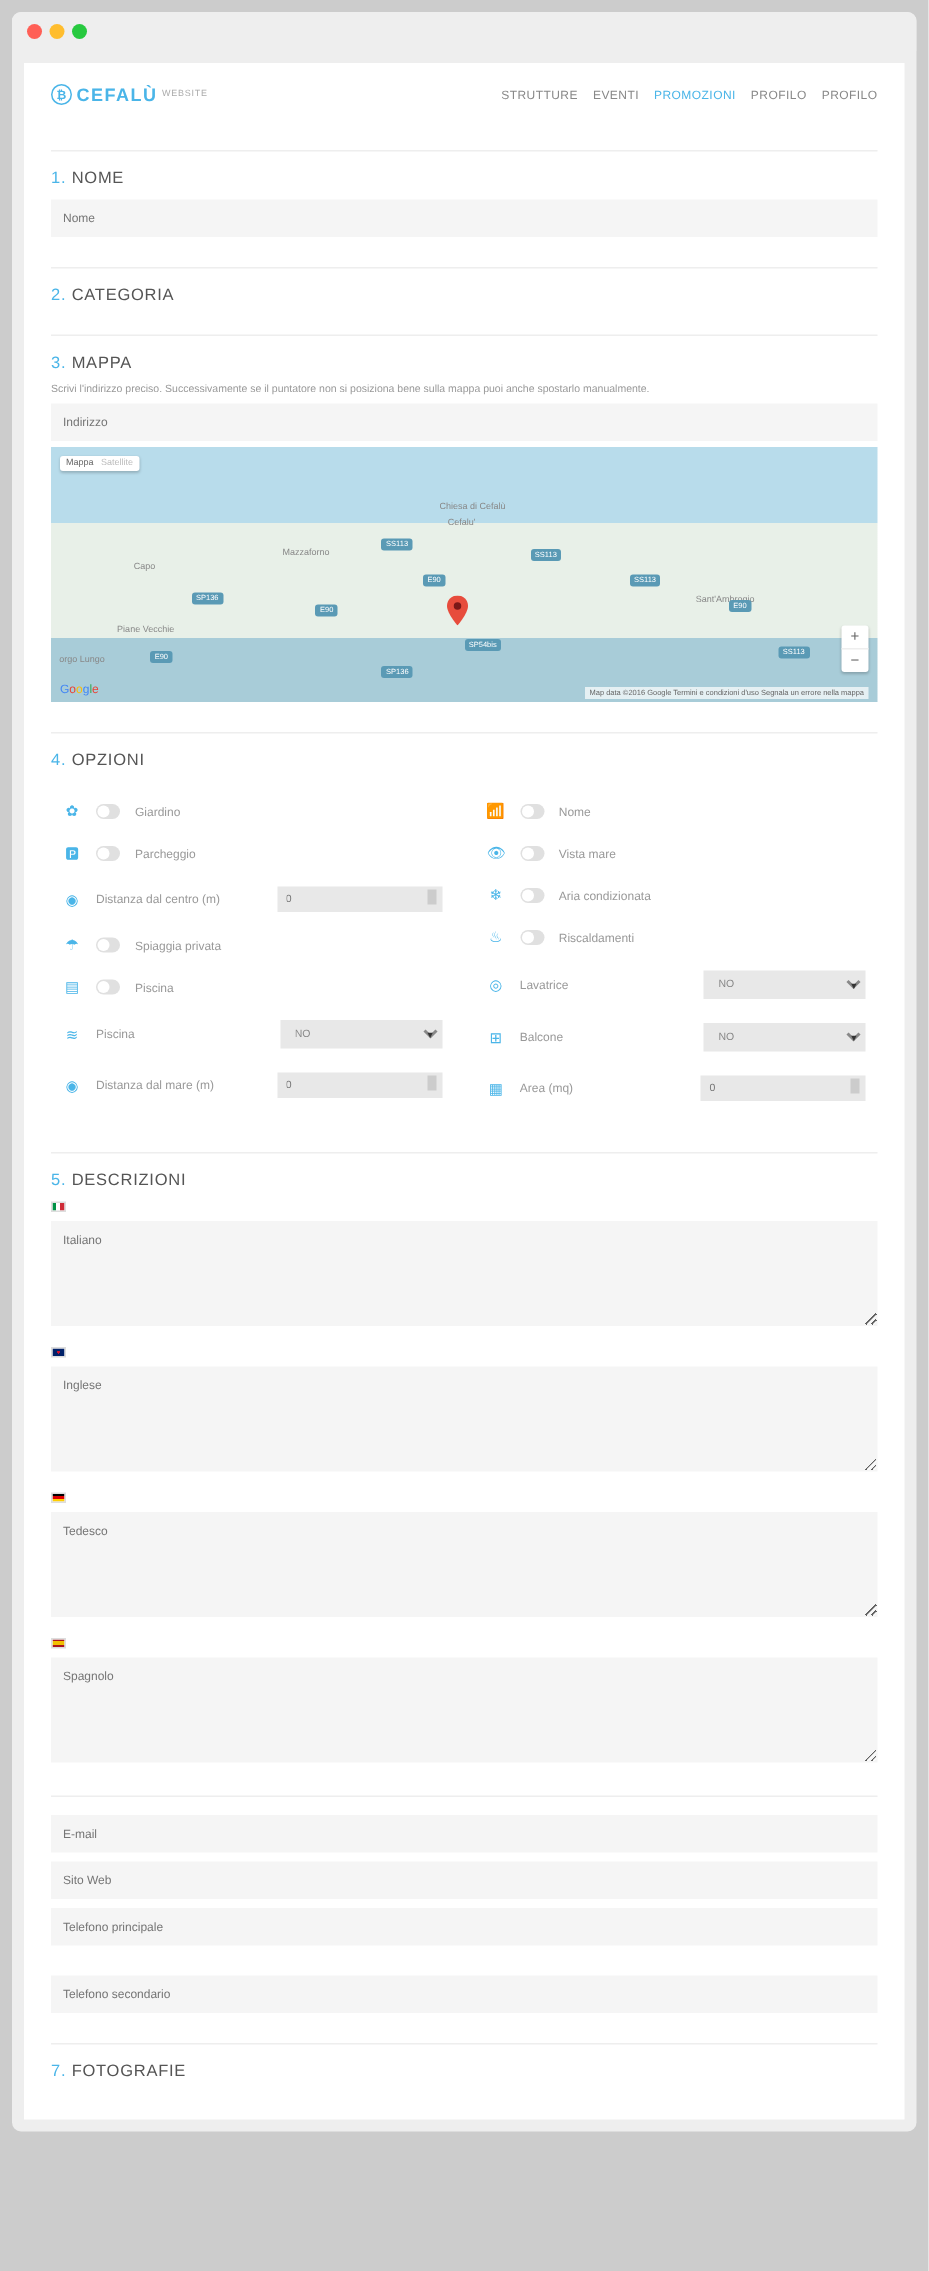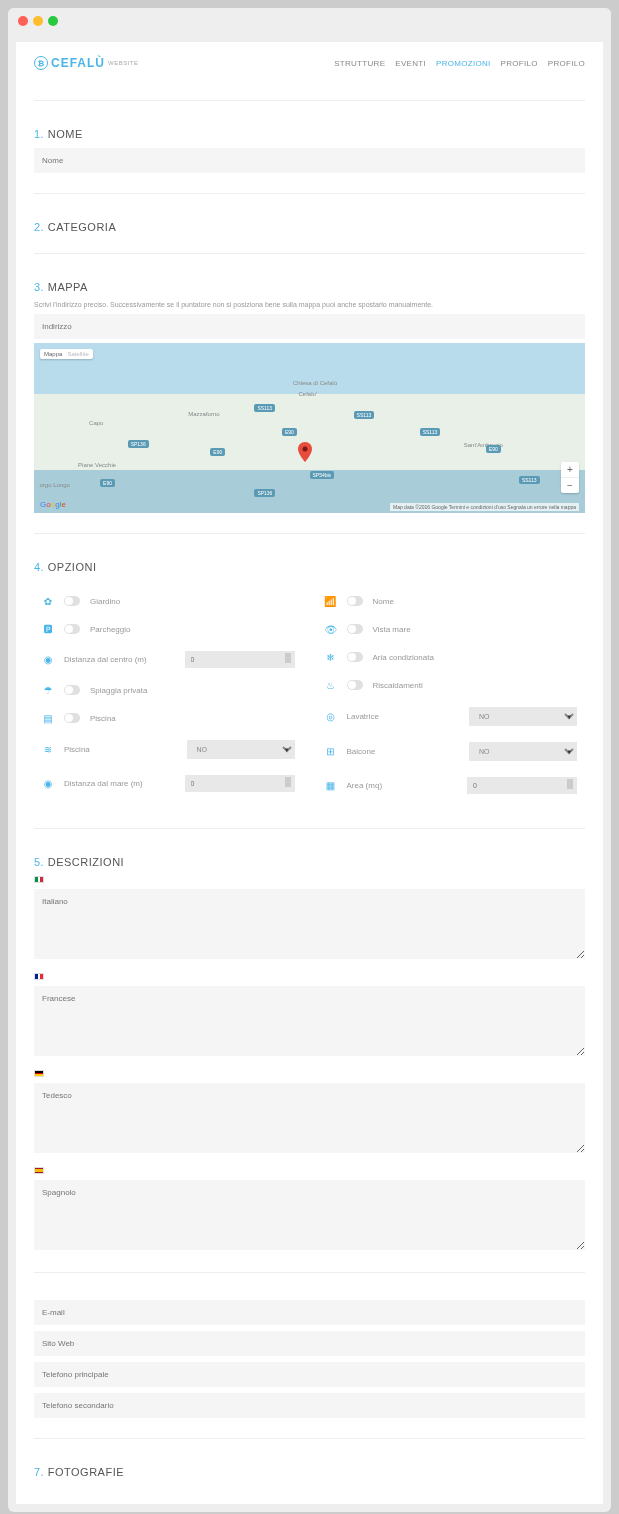--- a/index.html
+++ b/index.html
@@ -10,21 +10,21 @@
 .red{background:#ff5f56}.yellow{background:#ffbd2e}.green{background:#27c93f}
 .app{background:#fff;margin:8px;padding:8px 18px 18px}
 .header{display:flex;justify-content:space-between;align-items:center;padding:6px 0 10px}
 .logo{display:flex;align-items:center;gap:3px}
 .logo-circle{width:14px;height:14px;border:1.5px solid #4ab5e8;border-radius:50%;display:flex;align-items:center;justify-content:center;color:#4ab5e8;font-size:8px;font-weight:bold}
 .logo-text{color:#4ab5e8;font-size:12px;font-weight:bold;letter-spacing:1px}
 .logo-sub{color:#aaa;font-size:6px;letter-spacing:0.5px}
 .nav{display:flex;gap:10px}
 .nav a{color:#888;font-size:8px;text-decoration:none;letter-spacing:0.3px}
 .nav a.active{color:#4ab5e8}
-.section{margin-top:20px;border-top:1px solid #eee;padding-top:27px}
+.section{margin-top:20px;border-top:1px solid #eee;padding-top:12px}
 .section:first-of-type{border-top:none;margin-top:30px}
 .sec-title{font-size:11px;color:#555;letter-spacing:0.5px;margin-bottom:8px}
 .sec-num{color:#4ab5e8}
 .hint{font-size:7px;color:#999;margin-bottom:6px}
 .input,.textarea,.select{width:100%;background:#f5f5f5;border:none;padding:8px;font-size:8px;color:#999;font-family:inherit}
 .textarea{min-height:70px;resize:vertical}
 .select{appearance:none;background:#f5f5f5;position:relative}
 .select-wrap{position:relative}
 .select-wrap::after{content:"▾";position:absolute;right:8px;top:50%;transform:translateY(-50%);font-size:8px;color:#333;pointer-events:none}
 .map{width:100%;height:170px;background:linear-gradient(180deg,#b8dceb 0%,#b8dceb 30%,#e8f0e8 30%,#e8f0e8 75%,#a8ccd8 75%,#a8ccd8 100%);position:relative;margin-top:4px;overflow:hidden}
@@ -210,29 +210,29 @@
               <span class="opt-label">Area (mq)</span>
               <div class="opt-input spinner"><input class="small-input" placeholder="0" style=""></div>
             </div>
         </div>
       </div>
     </div>
 
     <div class="section">
       <div class="sec-title"><span class="sec-num">5.</span> <span>DESCRIZIONI</span></div>
       <div class="desc-group"><span class="flag flag-it"></span><textarea class="textarea" placeholder="Italiano" style=""></textarea></div>
-      <div class="desc-group"><span class="flag flag-fr"></span><textarea class="textarea" placeholder="Francese" style=""></textarea></div>
+      <div class="desc-group"><span class="flag flag-en"></span><textarea class="textarea" placeholder="Inglese" style=""></textarea></div>
       <div class="desc-group"><span class="flag flag-de"></span><textarea class="textarea" placeholder="Tedesco" style=""></textarea></div>
       <div class="desc-group"><span class="flag flag-es"></span><textarea class="textarea" placeholder="Spagnolo" style=""></textarea></div>
     </div>
 
     <div class="section">
       <input class="input" style="margin-bottom: 6px;" placeholder="E-mail">
       <input class="input" style="margin-bottom: 6px;" placeholder="Sito Web">
-      <input class="input" style="margin-bottom: 6px;" placeholder="Telefono principale">
+      <input class="input" style="margin-bottom: 20px;" placeholder="Telefono principale">
       <input class="input" placeholder="Telefono secondario" style="">
     </div>
 
     <div class="section">
       <div class="sec-title"><span class="sec-num">7.</span> <span>FOTOGRAFIE</span></div>
 
     </div>
 
   </div>
 </div>

